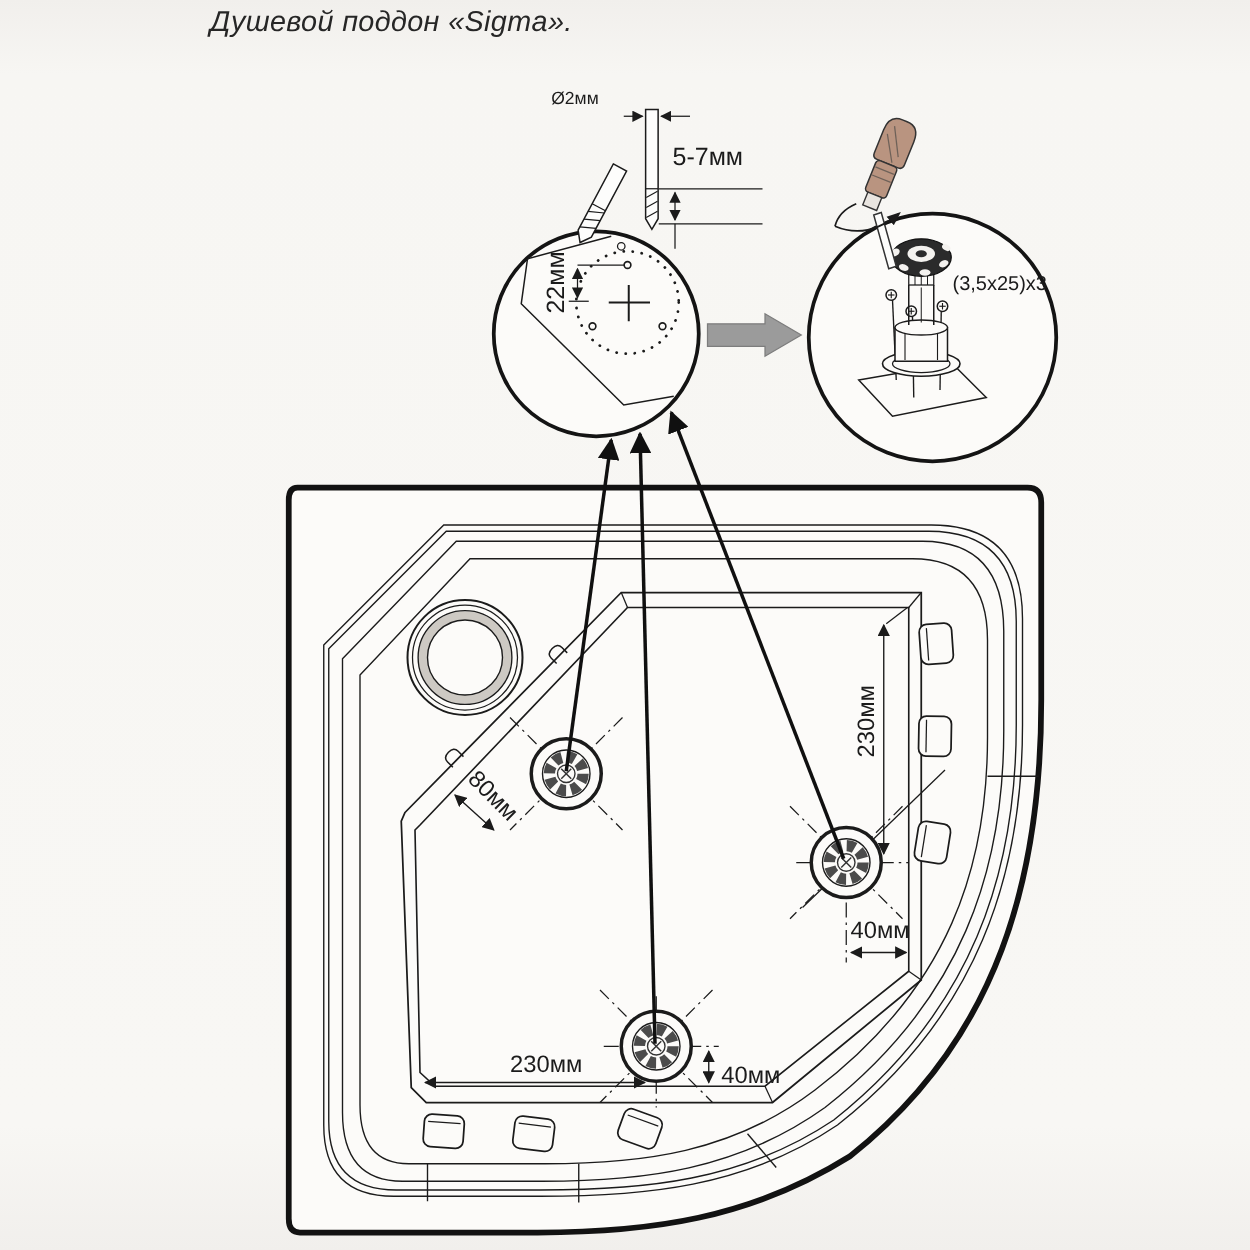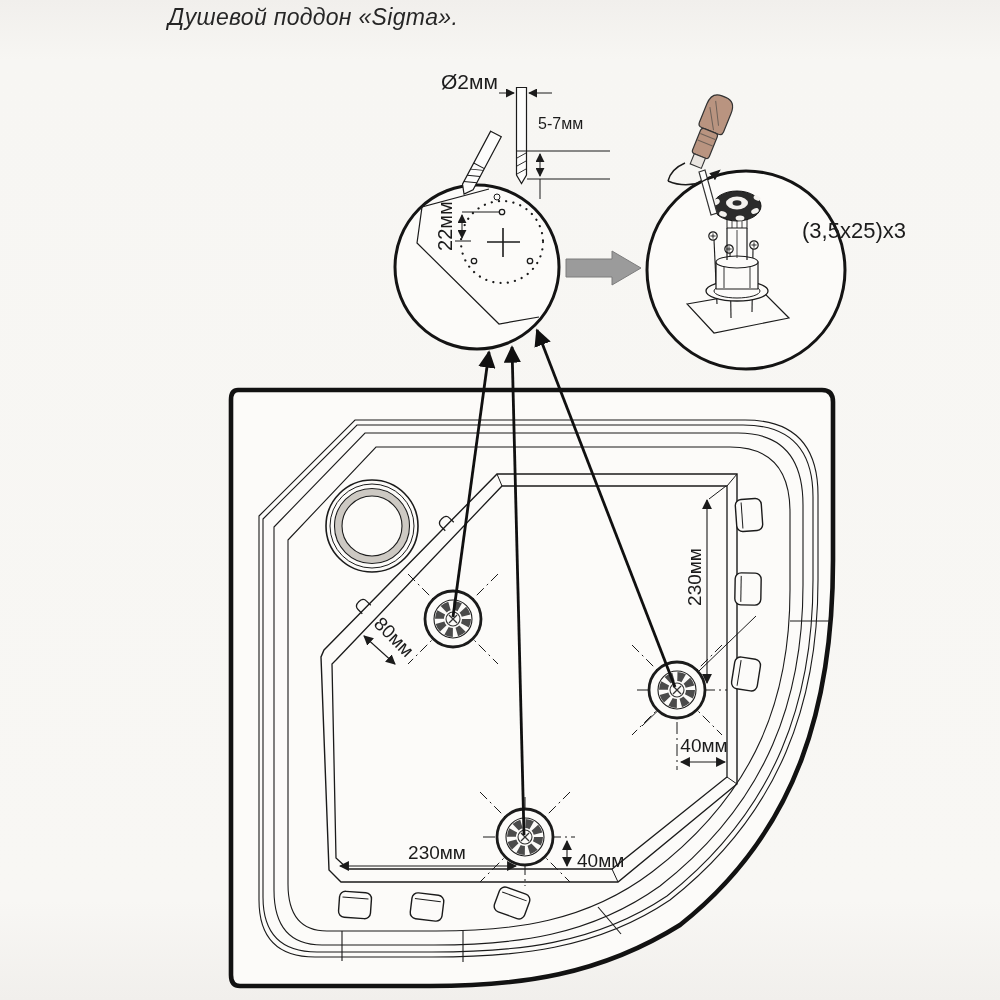--- a/index.html
+++ b/index.html
@@ -224,23 +224,23 @@
     </g>
     <g>
       <path d="M 668,181 Q 694,192 719,171" fill="none" stroke="#1b1b1b" stroke-width="1.4" marker-end="url(#mRot)"></path>
       <path d="M 668,181 Q 671,169 685,163" fill="none" stroke="#1b1b1b" stroke-width="1.4"></path>
     </g>
   </g>
 </svg>
 
 <div class="lbl title" style="left:168px;top:6px;">Душевой поддон «Sigma».</div>
 
-<div class="lbl dim" style="left:441px;top:71px;font-size:21px;">Ø2мм</div>
-<div class="lbl dim" style="left:538px;top:116px;font-size:16px;">5-7мм</div>
-<div class="lbl dim" style="left:802px;top:220px;font-size:22px;">(3,5x25)x3</div>
+<div class="lbl dim" style="left:441px;top:71px;font-size:14px;">Ø2мм</div>
+<div class="lbl dim" style="left:538px;top:116px;font-size:20px;">5-7мм</div>
+<div class="lbl dim" style="left:762px;top:220px;font-size:16px;">(3,5x25)x3</div>
 
 <div class="lbl dim rot" style="left:445px;top:226px;font-size:20px;">22мм</div>
 <div class="lbl dim rot45" style="left:394px;top:637px;">80мм</div>
 <div class="lbl dim rot" style="left:694px;top:577px;">230мм</div>
 <div class="lbl dim ctr" style="left:704px;top:745px;">40мм</div>
 <div class="lbl dim ctr" style="left:437px;top:852px;">230мм</div>
 <div class="lbl dim" style="left:577px;top:851px;">40мм</div>
 
 </div>
 

